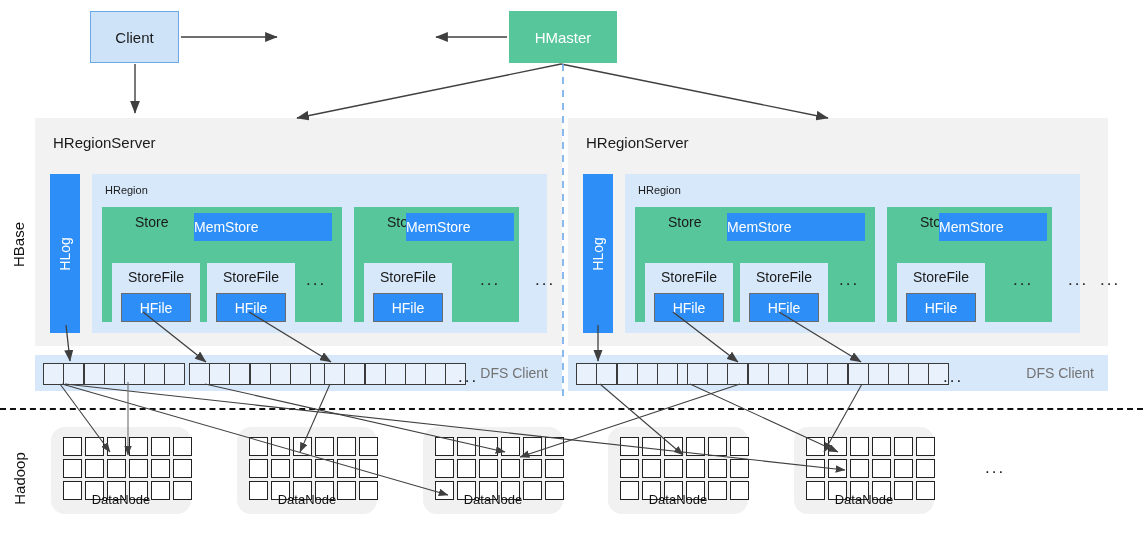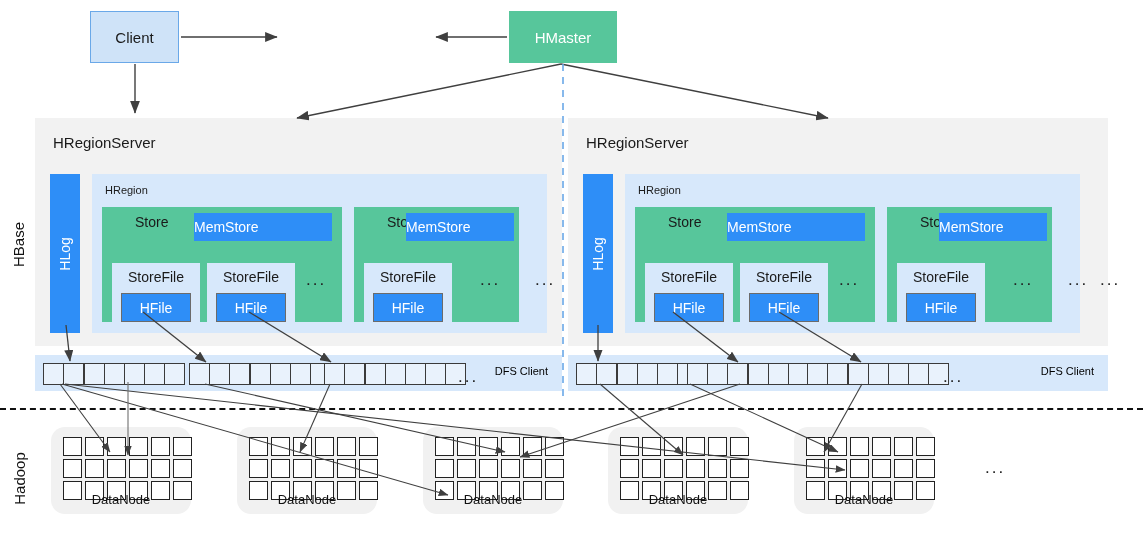--- a/index.html
+++ b/index.html
@@ -38,21 +38,21 @@
   .storefile-label{position:absolute;left:0;right:0;top:6px;text-align:center;font-size:14px;color:#1a1a1a;}
   .hfile{position:absolute;left:9px;right:9px;bottom:6px;height:27px;background:#2e8ef7;border:1px solid #6b6b6b;
     display:flex;align-items:center;justify-content:center;font-size:14px;color:#fff;}
 
   .dots{position:absolute;font-size:17px;color:#222;letter-spacing:2px;line-height:1;}
 
   
   .dfs{top:355px;height:36px;background:#d7e8fb;}
   .dfs-left{left:35px;width:527px;}
   .dfs-right{left:568px;width:540px;}
-  .dfs-label{position:absolute;right:14px;top:10px;font-size:11px;color:#000000;}
+  .dfs-label{position:absolute;right:14px;top:10px;font-size:14px;color:#737373;}
   .blockrow{position:absolute;top:8px;display:flex;}
   .blockrow i{display:block;width:19px;height:20px;border:1px solid #3a3a3a;margin-left:-1px;background:#e9f2fc;}
   .blockrow i.thick{border-left-width:2px;}
 
   
   .divider{left:0;top:408px;width:1143px;height:0;border-top:2px dashed #111;}
   .vert-label{position:absolute;font-size:15px;color:#111;transform:rotate(-90deg);white-space:nowrap;}
 
   .datanode{position:absolute;top:427px;width:140px;height:87px;background:#f1f1f1;border-radius:14px;}
   .dn-grid{position:absolute;left:12px;top:10px;display:grid;grid-template-columns:repeat(6,20px);

